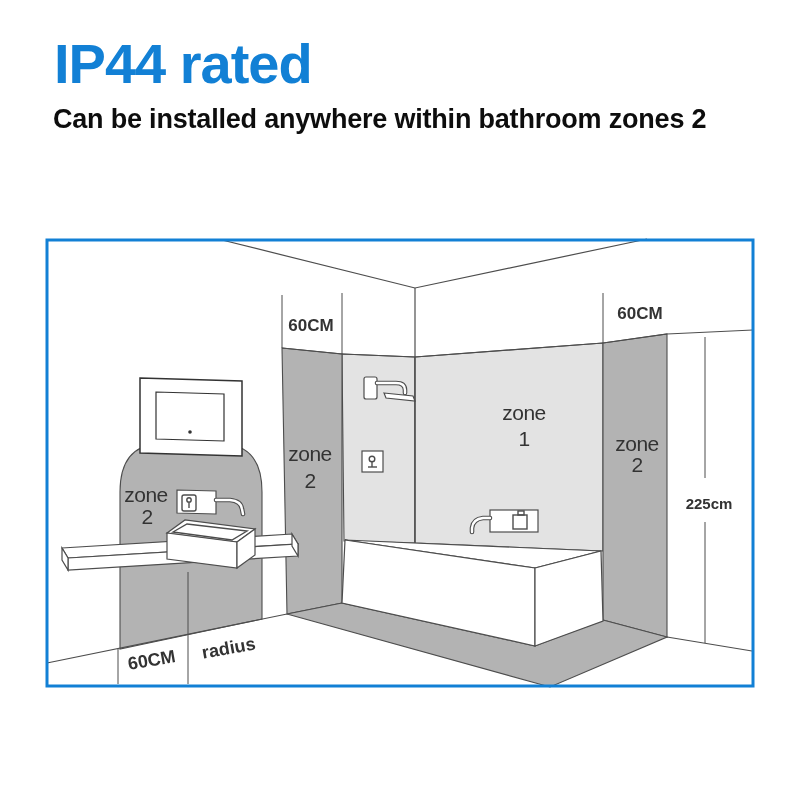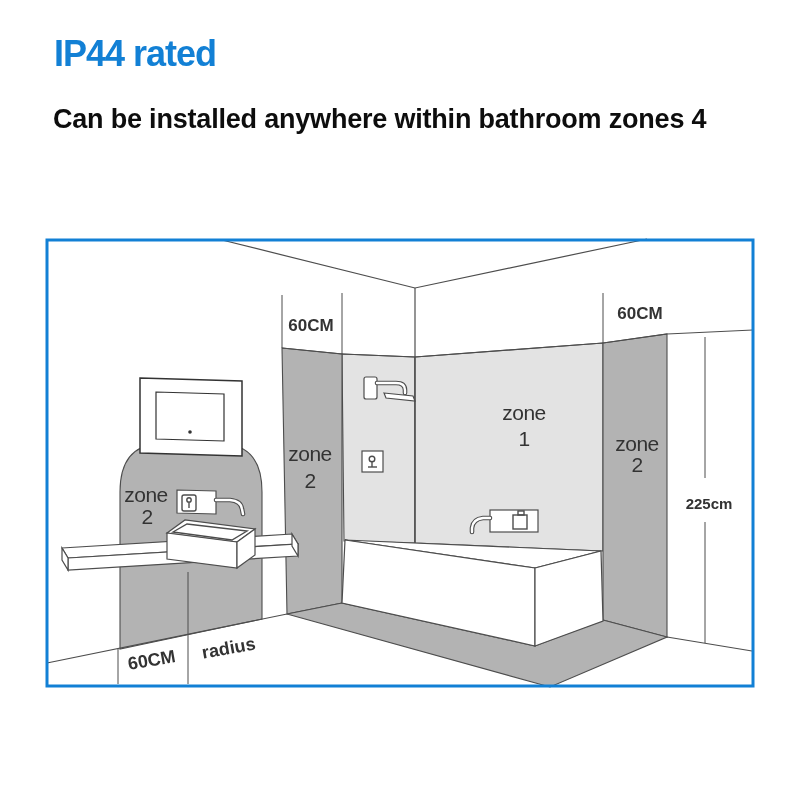--- a/index.html
+++ b/index.html
@@ -1,21 +1,21 @@
 <!DOCTYPE html>
 <html style="--accent: #1280d5; --zone1_fill: #e3e3e3; --zone2_fill: #b3b3b3; --outline: #4d4d4d; --text: #333333;"><head>
 <meta charset="utf-8">
 <style>
   :root{
     --accent:#1280d5; --zone1_fill:#e3e3e3; --zone2_fill:#b3b3b3;
     --outline:#4d4d4d; --text:#333333;
   }
   html,body{margin:0;padding:0;background:#fff;}
   body{width:800px;height:800px;position:relative;font-family:"Liberation Sans",sans-serif;overflow:hidden;}
-  .page-title{position:absolute;left:54px;top:36px;font-size:36px;font-weight:bold;
+  .page-title{position:absolute;left:54px;top:36px;font-size:56px;font-weight:bold;
     letter-spacing:-1px;color:var(--accent);line-height:1;white-space:nowrap;}
   .page-subtitle{position:absolute;left:53px;top:106px;font-size:27px;font-weight:bold;
     letter-spacing:-0.2px;color:#0d0d0d;line-height:1;white-space:nowrap;}
   svg{position:absolute;left:0;top:0;}
   .frame{fill:none;stroke:var(--accent);stroke-width:3;}
   .ln{fill:none;stroke:var(--outline);stroke-width:1.2;}
   .thin{stroke-width:1;}
   .z1{fill:var(--zone1_fill);stroke:var(--outline);stroke-width:1.1;}
   .z2{fill:var(--zone2_fill);stroke:var(--outline);stroke-width:1.1;}
   .wht{fill:#ffffff;stroke:var(--outline);stroke-width:1.2;}
@@ -28,21 +28,21 @@
   .zlbl{font-size:21px;font-weight:500;letter-spacing:-0.5px;}
   .dim{font-size:17px;font-weight:700;}
   .dim225{font-size:15px;font-weight:600;}
   .dimfloor{font-size:18px;font-weight:700;}
   .radius{font-size:18px;font-weight:600;}
 </style>
 </head>
 <body>
 
 <div class="page-title">IP44 rated</div>
-<div class="page-subtitle">Can be installed anywhere within bathroom zones 4</div>
+<div class="page-subtitle">Can be installed anywhere within bathroom zones 2</div>
 
 <svg width="800" height="800" viewBox="0 0 800 800">
 
   <polygon class="z1" points="342,354 415,357 415,543 344,541"></polygon>
   <polygon class="z1" points="415,357 603,343 603,551 415,543"></polygon>
 
   <polygon class="z2" points="282,348 342,354 342,603 287,614"></polygon>
   <polygon class="z2" points="603,343 667,334 667,637 603,620"></polygon>
   <polygon class="z2" points="287,614 342,603 535,646 603,620 667,637 550,687"></polygon>
   <path class="z2" d="M120,649 L120,492 Q120,446 158,444 L224,444 Q262,446 262,492 L262,619 Z"></path>

